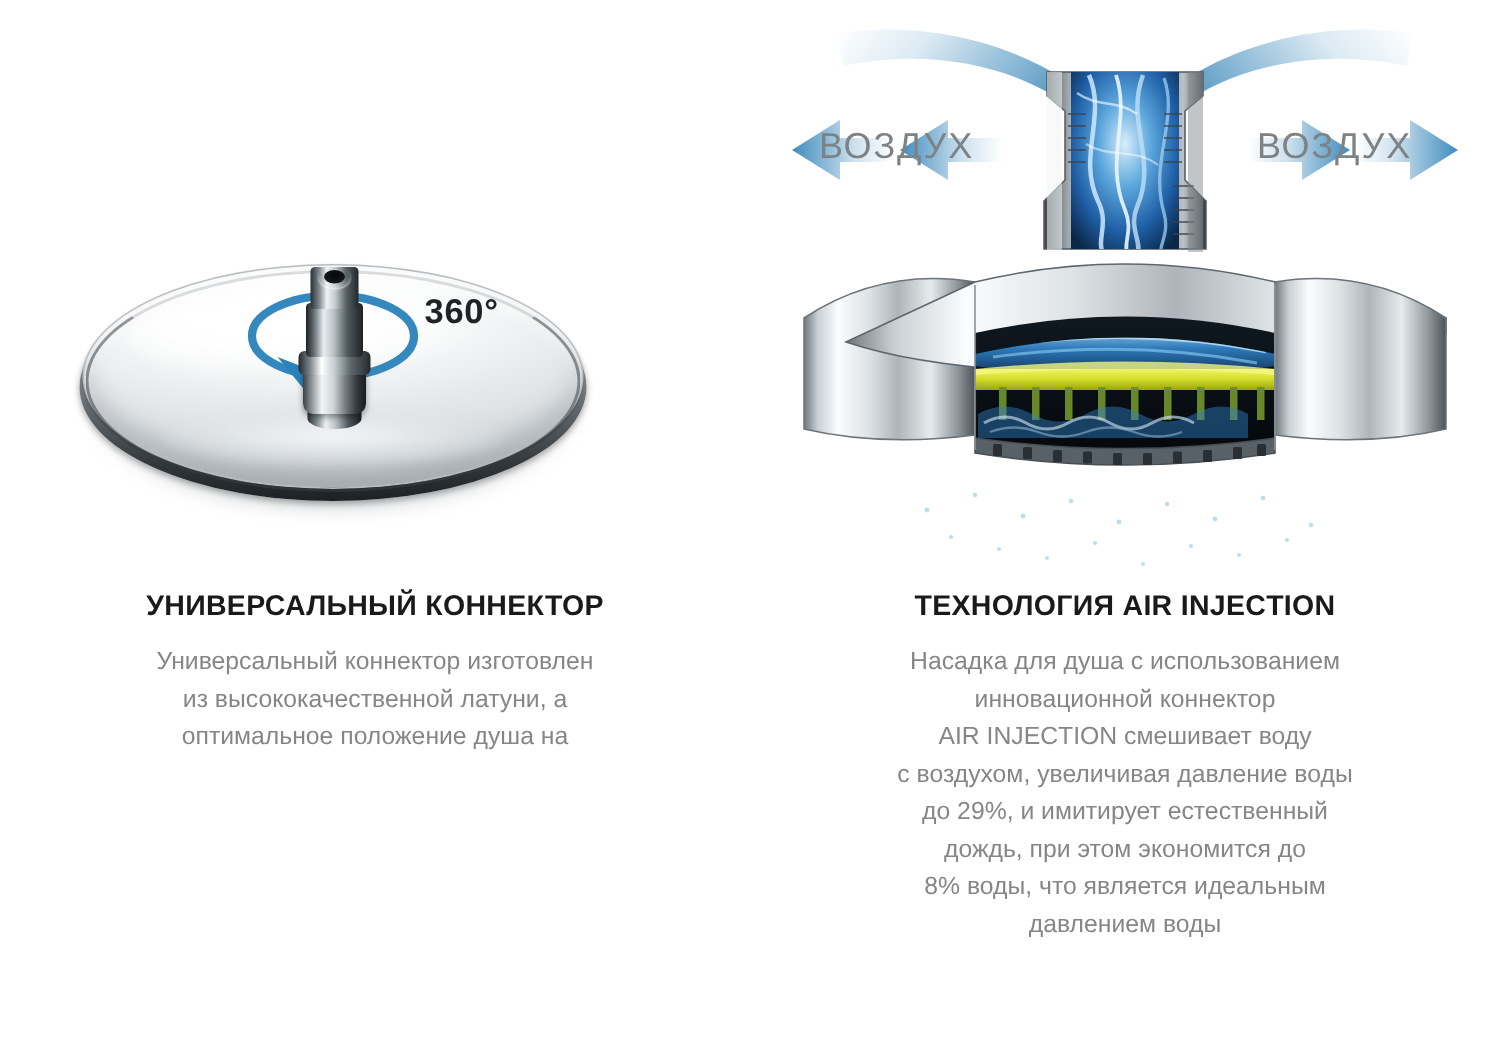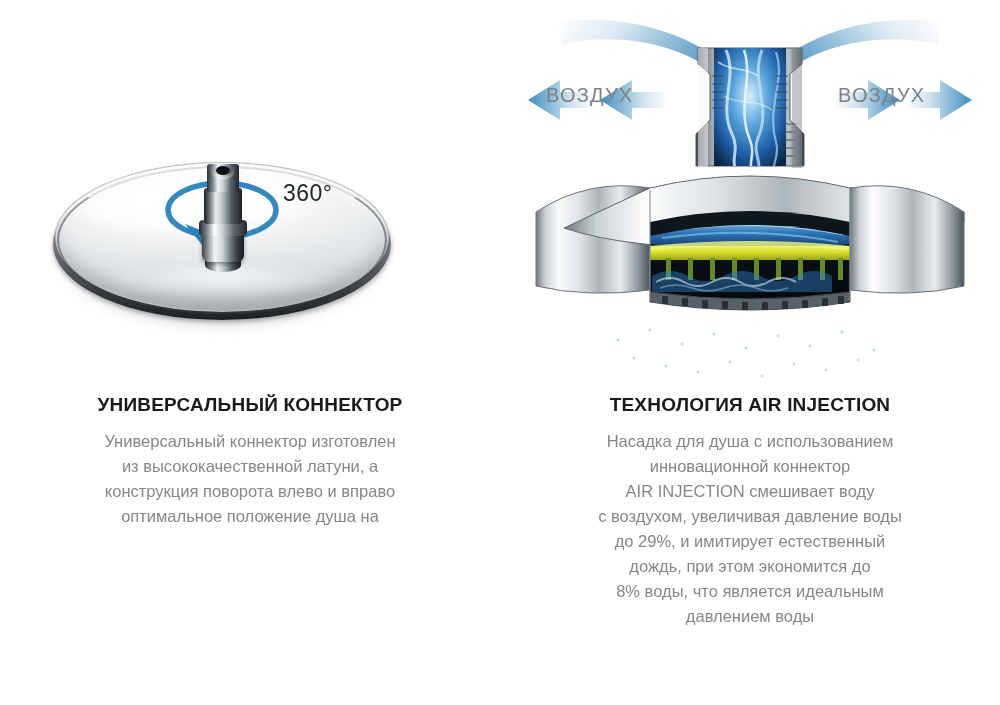--- a/index.html
+++ b/index.html
@@ -61,23 +61,24 @@
     margin: 12px auto;
     width: 400px;
     font-weight: 400;
   }
   .caption-body .ln { display: block; white-space: nowrap; }
 
   
   .disc-wrap {
     position: absolute;
     left: 47px;
-    top: 154px;
+    top: 168px;
     width: 350px;
     height: 185px;
+    font-weight: bold;
   }
   
   .disc-shadow {
     position: absolute;
     left: 8px; top: 28px;
     width: 334px; height: 148px;
     border-radius: 50%;
     background: radial-gradient(ellipse at 50% 55%, rgba(110,115,120,.45) 0%, rgba(160,165,170,.18) 55%, rgba(255,255,255,0) 72%);
     filter: blur(4px);
   }
@@ -191,21 +192,21 @@
     left: 236px;
     top: 26px;
     font-size: 23px;
     color: #1f2326;
     letter-spacing: .5px;
     white-space: nowrap;
   }
   .air-label {
     position: absolute;
     top: 84px;
-    font-size: 20px;
+    font-size: 24px;
     color: #7d8285;
     letter-spacing: 1.2px;
     white-space: nowrap;
   }
   .air-label-left  { left: 546px; }
   .air-label-right { left: 838px; }
 
   .fig-svg { position: absolute; left: 0; top: 0; }
 </style>
 </head>
@@ -241,21 +242,20 @@
 
         <div class="deg-label">360°</div>
       </div>
     </div>
 
     <div class="caption">
       <h2 class="caption-title">УНИВЕРСАЛЬНЫЙ КОННЕКТОР</h2>
       <div class="caption-body">
         <span class="ln">Универсальный коннектор изготовлен</span>
         <span class="ln">из высококачественной латуни, а</span>
-        <span class="ln">конструкция поворота влево и вправо</span>
         <span class="ln">оптимальное положение душа на</span>
       </div>
     </div>
   </div>
 
   <div class="panel panel-right">
 
     <div class="figure">
 
       <svg class="fig-svg" width="500" height="390" viewBox="0 0 500 390">

